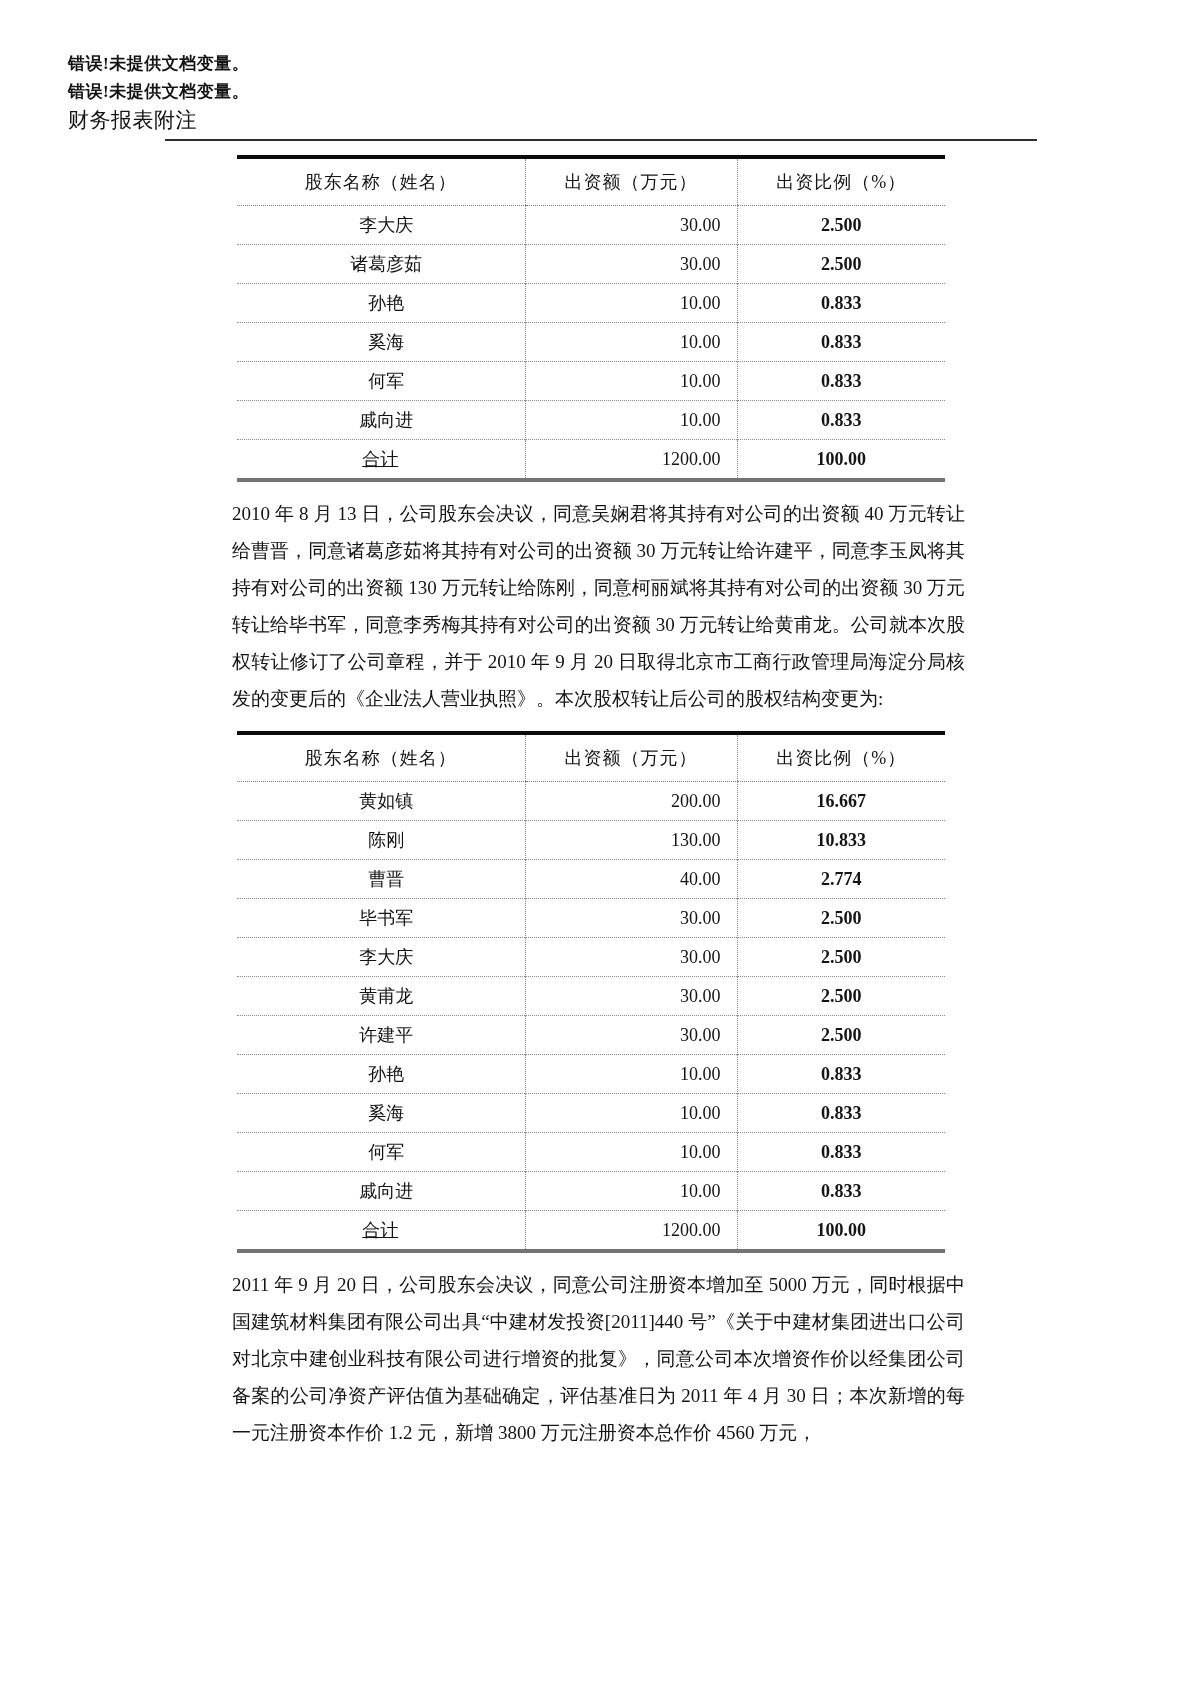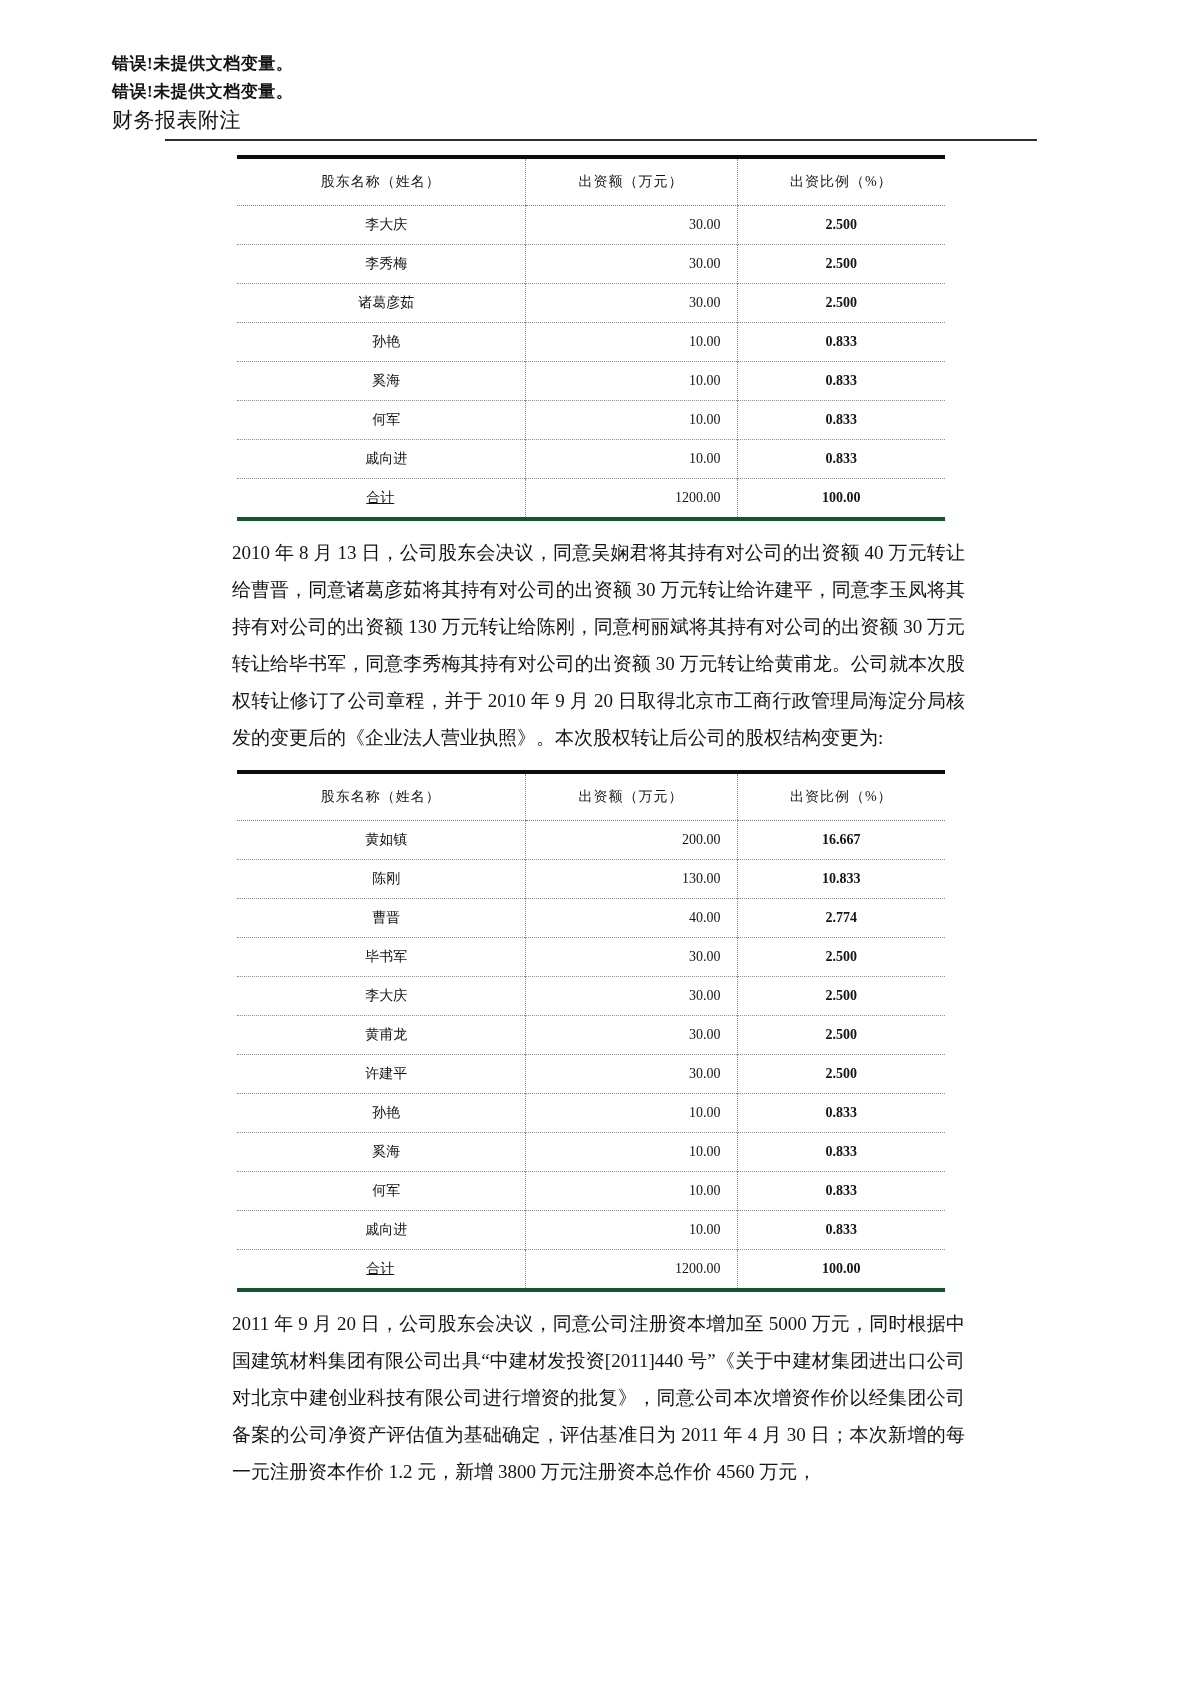--- a/index.html
+++ b/index.html
@@ -5,21 +5,21 @@
   html, body { margin: 0; padding: 0; }
   body {
     width: 1200px;
     min-height: 1697px;
     background: #ffffff;
     color: #141414;
     font-family: "Liberation Serif", "DejaVu Serif", serif;
     position: relative;
   }
   .doc-header {
-    padding: 50px 0 0 112px;
+    padding: 50px 0 0 68px;
   }
   .err-line {
     font-weight: bold;
     font-size: 17px;
     line-height: 28px;
     letter-spacing: 0.5px;
   }
   .subtitle-line {
     font-size: 21px;
     line-height: 28px;
@@ -32,23 +32,23 @@
   }
   .content {
     margin-left: 232px;
     width: 737px;
   }
   table.fin-table {
     margin: 14px 0 0 5px;
     width: 708px;
     border-collapse: collapse;
     table-layout: fixed;
-    font-size: 14px;
+    font-size: 18px;
     border-top: 4px solid #0c0c0c;
-    border-bottom: 4px solid #14532d;
+    border-bottom: 4px solid #737373;
   }
   table.fin-table col.c1 { width: 288px; }
   table.fin-table col.c2 { width: 212px; }
   table.fin-table col.c3 { width: 208px; }
   table.fin-table th {
     font-weight: normal;
     height: 44px;
     text-align: center;
     border-bottom: 1px dotted #7d7d7d;
     letter-spacing: 1px;
@@ -97,25 +97,20 @@
         <th>出资比例（%）</th>
       </tr>
     </thead>
     <tbody>
         <tr>
         <td class="cell-name">李大庆</td>
         <td class="cell-amount">30.00</td>
         <td class="cell-ratio">2.500</td>
       </tr>
         <tr>
-        <td class="cell-name">李秀梅</td>
-        <td class="cell-amount">30.00</td>
-        <td class="cell-ratio">2.500</td>
-      </tr>
-        <tr>
         <td class="cell-name">诸葛彦茹</td>
         <td class="cell-amount">30.00</td>
         <td class="cell-ratio">2.500</td>
       </tr>
         <tr>
         <td class="cell-name">孙艳</td>
         <td class="cell-amount">10.00</td>
         <td class="cell-ratio">0.833</td>
       </tr>
         <tr>

